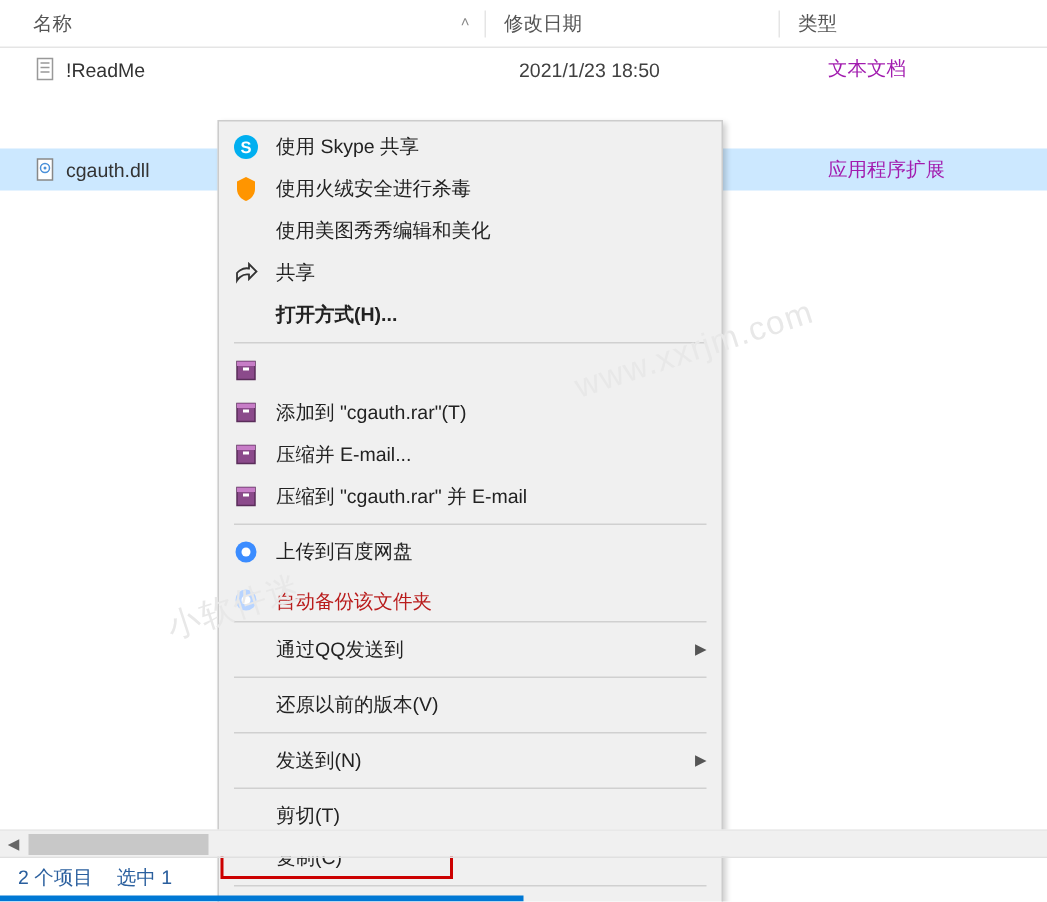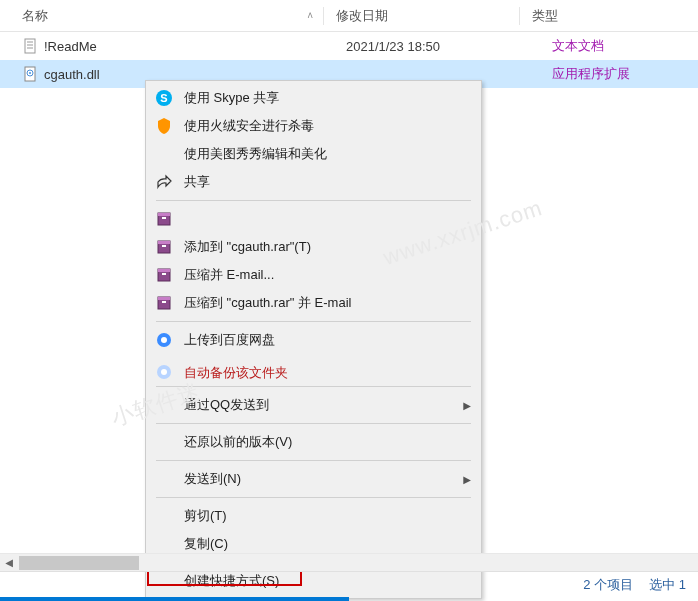--- a/index.html
+++ b/index.html
@@ -7,21 +7,21 @@
     
     .file-list { width: 100%; }
     .header-row { display: flex; height: 32px; align-items: center; border-bottom: 1px solid #e5e5e5; color: #555; }
     .col-name { width: 323px; padding-left: 22px; display: flex; align-items: center; }
     .col-date { width: 195px; padding-left: 12px; }
     .col-type { flex: 1; padding-left: 12px; }
     .sort-indicator { margin-left: auto; margin-right: 10px; color: #888; font-size: 10px; }
     .col-divider { width: 1px; height: 18px; background: #e5e5e5; }
     
     .file-row { display: flex; height: 28px; align-items: center; color: #333; gap: 11px; }
-    .file-row.selected { background: #cce8ff; }
+    .file-row.selected { background: #cce8ff; margin-top: 39px; }
     .file-name-cell { width: 323px; padding-left: 22px; display: flex; align-items: center; gap: 6px; }
     .file-date-cell { width: 195px; padding-left: 12px; color: #404040; }
     .file-type-cell { flex: 1; padding-left: 12px; color: #a21caf; }
     
     .file-icon { width: 16px; height: 16px; display: inline-flex; align-items: center; justify-content: center; }
     
     .context-menu { position: absolute; left: 145px; top: 80px; width: 337px; background: #f0f0f0; border: 1px solid #ccc; box-shadow: 2px 2px 4px rgba(0,0,0,0.2); padding: 3px 2px; }
     .menu-item { display: flex; align-items: center; height: 28px; padding: 0 8px 0 6px; color: #222; cursor: default; position: relative; }
     .menu-item.disabled { color: #b91c1c; align-items: flex-end; }
     .menu-item.bold { font-weight: bold; }
@@ -32,21 +32,21 @@
     .highlight-box { position: absolute; border: 2px solid #cc0000; pointer-events: none; }
     
     .watermark { position: absolute; font-size: 22px; color: #e8e8e8; transform: rotate(-18deg); pointer-events: none; letter-spacing: 1px; }
     .wm1 { left: 380px; top: 220px; }
     .wm2 { left: 110px; top: 390px; }
     
     .bottom-area { position: absolute; bottom: 0; left: 0; right: 0; }
     .scroll-track { height: 18px; background: #f0f0f0; display: flex; align-items: center; border-top: 1px solid #e8e8e8; }
     .scroll-btn { width: 18px; height: 18px; display: flex; align-items: center; justify-content: center; color: #666; font-size: 10px; }
     .scroll-thumb { height: 14px; background: #c8c8c8; margin: 0 1px; }
-    .status-bar { height: 26px; display: flex; align-items: center; padding: 0 12px; gap: 16px; color: #2a5f9e; border-top: 1px solid #e0e0e0; justify-content: flex-end; }
+    .status-bar { height: 26px; display: flex; align-items: center; padding: 0 12px; gap: 16px; color: #2a5f9e; border-top: 1px solid #e0e0e0; }
     .progress-line { height: 4px; background: #0078d4; width: 50%; }
   </style>
 </head>
 <body>
 
 <div class="file-list">
   <div class="header-row">
     <div class="col-name">
       <span>名称</span>
       <span class="sort-indicator">˄</span>
@@ -112,20 +112,24 @@
       <span>使用美图秀秀编辑和美化</span>
       </div>
     <div class="menu-item">
       <span class="menu-icon">
         <svg width="18" height="18" viewBox="0 0 18 18">
           <path d="M3 9 C3 9 6 5 11 6 L11 3 L16 8 L11 13 L11 10 C6 9 3 14 3 14 Z" fill="none" stroke="#333" stroke-width="1.2"></path>
         </svg>
       </span>
       <span>共享</span>
       </div>
+    <div class="menu-item bold">
+      <span class="menu-icon"></span>
+      <span>打开方式(H)...</span>
+      </div>
     <div class="menu-separator"></div>
     <div class="menu-item">
       <span class="menu-icon">
         <svg width="18" height="18" viewBox="0 0 18 18">
           <rect x="3" y="3" width="12" height="12" fill="#8b4a8b" stroke="#5a2d5a"></rect>
           <rect x="3" y="3" width="12" height="3" fill="#c77dc7"></rect>
           <rect x="7" y="7" width="4" height="2" fill="#fff"></rect>
         </svg>
       </span>
       </div>

